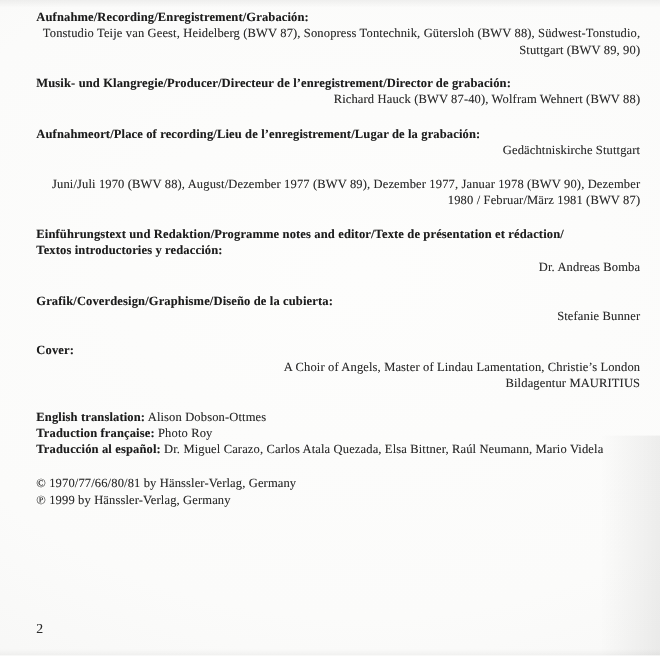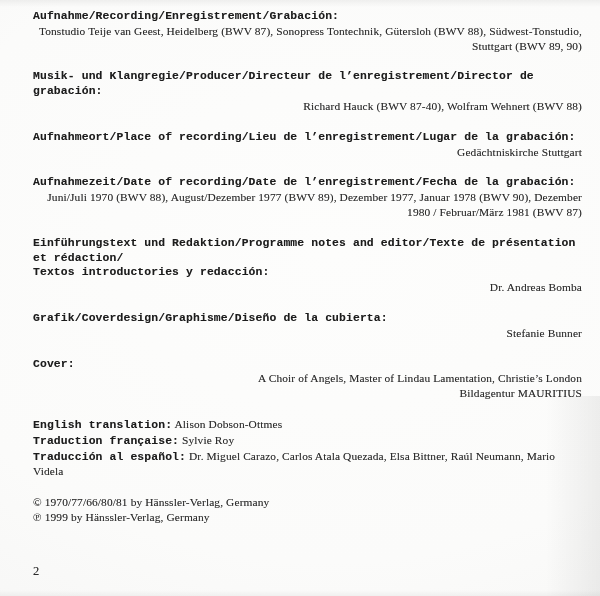--- a/index.html
+++ b/index.html
@@ -35,21 +35,21 @@
     width: 549px;
   }
   .block { margin: 0 0 16px 0; }
   .h, .t, .line {
     font-size: 11.4px;
     line-height: 14.8px;
     letter-spacing: 0.12px;
     white-space: pre-line;
     text-shadow: 0 0 0.5px rgba(20,20,20,0.35);
   }
-  .h, .b { font-weight: bold; color: #1c1c1c; font-family: Liberation Mono, monospace; }
+  .h, .b { font-weight: bold; color: #1c1c1c; }
   .t { color: #2b2b2b; text-align: right; }
   .line { color: #2b2b2b; }
   .page-number {
     position: absolute;
     left: 33px;
     top: 564px;
     font-size: 12.5px;
     line-height: 15px;
     color: #2b2b2b;
     text-shadow: 0 0 0.5px rgba(20,20,20,0.35);
@@ -75,21 +75,20 @@
       <div class="h">Musik- und Klangregie/Producer/Directeur de l’enregistrement/Director de grabación:</div>
       <div class="t">Richard Hauck (BWV 87-40), Wolfram Wehnert (BWV 88)</div>
     </div>
 
     <div class="block">
       <div class="h">Aufnahmeort/Place of recording/Lieu de l’enregistrement/Lugar de la grabación:</div>
       <div class="t">Gedächtniskirche Stuttgart</div>
     </div>
 
     <div class="block">
-      <div class="h">Aufnahmezeit/Date of recording/Date de l’enregistrement/Fecha de la grabación:</div>
       <div class="t">Juni/Juli 1970 (BWV 88), August/Dezember 1977 (BWV 89), Dezember 1977, Januar 1978 (BWV 90), Dezember
 1980 / Februar/März 1981 (BWV 87)</div>
     </div>
 
     <div class="block">
       <div class="h">Einführungstext und Redaktion/Programme notes and editor/Texte de présentation et rédaction/
 Textos introductories y redacción:</div>
       <div class="t">Dr. Andreas Bomba</div>
     </div>
 
@@ -100,21 +99,21 @@
 
     <div class="block">
       <div class="h">Cover:</div>
       <div class="t">A Choir of Angels, Master of Lindau Lamentation, Christie’s London
 Bildagentur MAURITIUS</div>
     </div>
 
 
     <div class="block">
       <div class="line"><span class="b">English translation:</span> <span>Alison Dobson-Ottmes</span></div>
-      <div class="line"><span class="b">Traduction française:</span> <span>Sylvie Roy</span></div>
+      <div class="line"><span class="b">Traduction française:</span> <span>Photo Roy</span></div>
       <div class="line"><span class="b">Traducción al español:</span> <span>Dr. Miguel Carazo, Carlos Atala Quezada, Elsa Bittner, Raúl Neumann, Mario Videla</span></div>
     </div>
 
     <div class="block">
       <div class="line">© 1970/77/66/80/81 by Hänssler-Verlag, Germany</div>
       <div class="line">℗ 1999 by Hänssler-Verlag, Germany</div>
     </div>
 
   </div>
 

